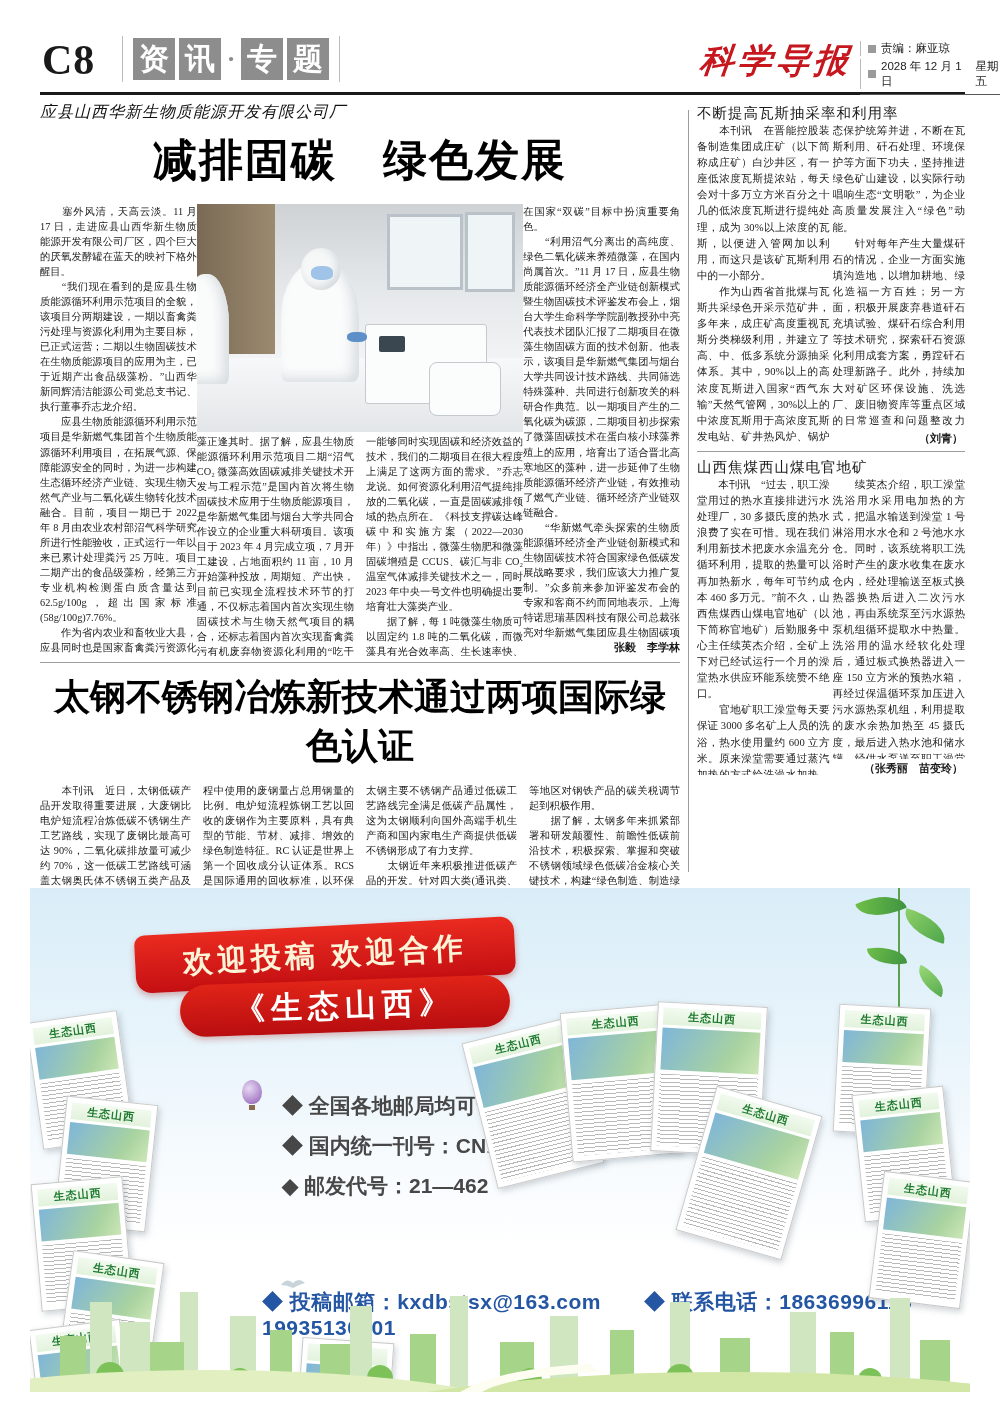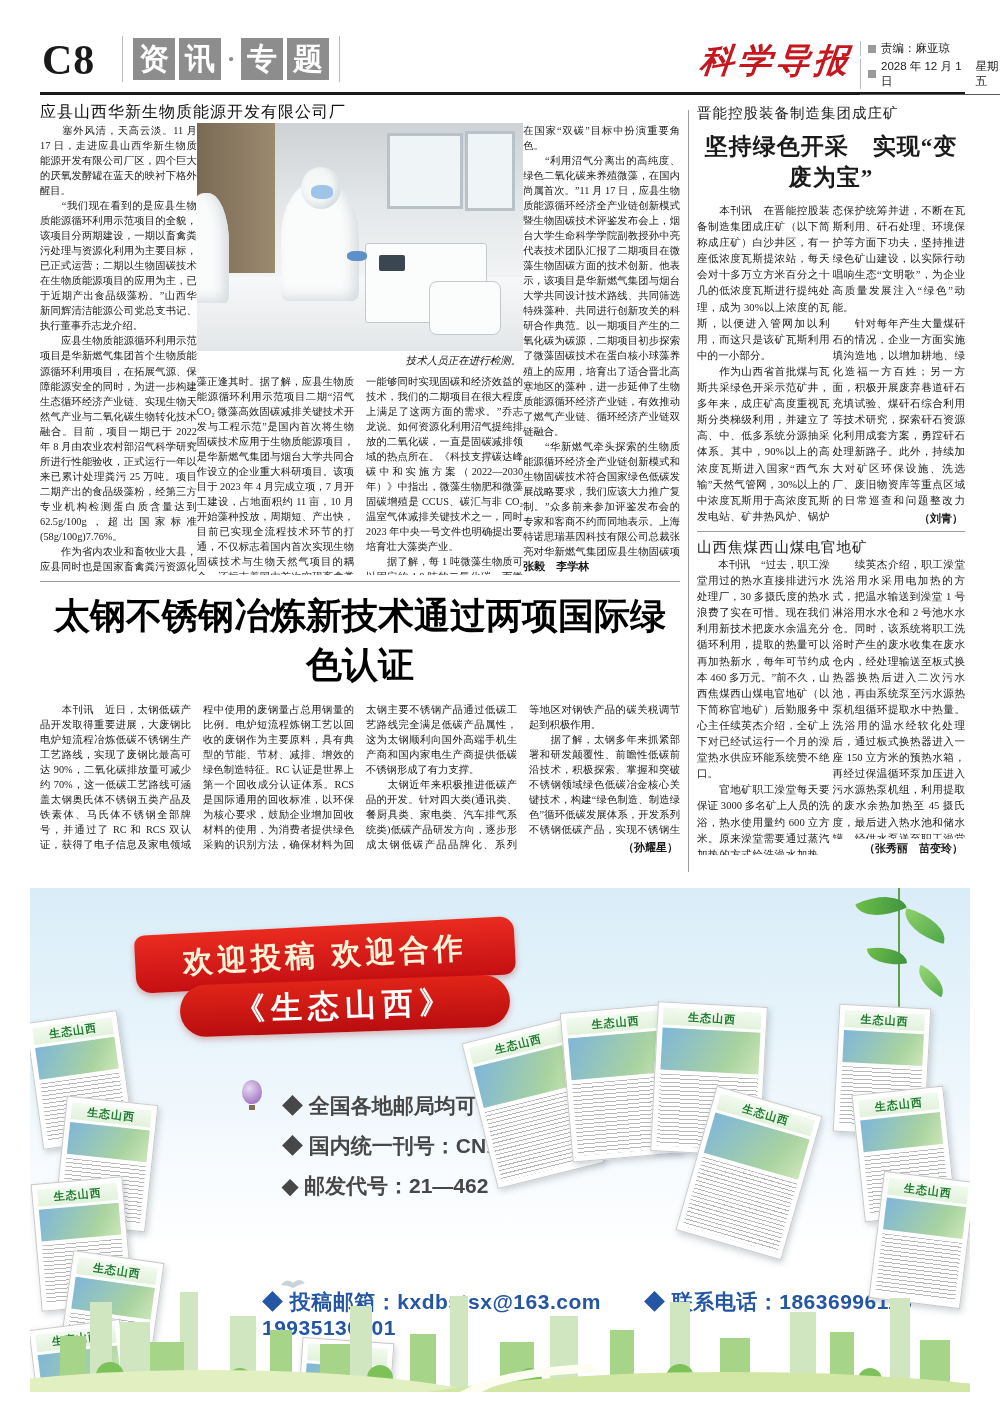--- a/index.html
+++ b/index.html
@@ -20,31 +20,31 @@
            font-family:"Liberation Sans",sans-serif;border-bottom:1px solid #555;padding-bottom:5px;}
   .edblock .row{display:flex;align-items:center;gap:5px;margin-top:3px;border-left:1px solid #bbb;padding-left:7px;}
   .sq{width:8px;height:8px;background:#9a9a9a;display:inline-block;flex:0 0 auto;}
   
   .left-sec{position:absolute;left:40px;top:102px;width:640px;}
   .right-sec{position:absolute;left:697px;top:104px;width:268px;}
   .vrule{position:absolute;left:688px;top:110px;height:762px;width:1px;background:#9c9c9c;}
   .hrule{height:1px;background:#9c9c9c;margin:6px 0;}
   
   .kicker{font-size:16px;letter-spacing:1px;color:#111;
-          font-family:"Liberation Sans","DejaVu Sans",sans-serif;}
+          font-family:"Liberation Sans","DejaVu Sans",sans-serif;font-style:italic;}
   .head-main{font-size:44px;font-weight:bold;text-align:center;letter-spacing:2px;margin:8px 0 14px 0;
              font-family:"Liberation Sans","DejaVu Sans",sans-serif;color:#000;}
   .a1body{display:flex;gap:0;height:452px;overflow:hidden;}
   .colx{flex:1;overflow:hidden;}
   .coltext{font-size:10.3px;line-height:1.46;text-align:justify;white-space:pre-line;
            overflow:hidden;height:100%;}
   .mid{flex:2.08;display:flex;flex-direction:column;}
   .midcols{display:flex;gap:12px;flex:1;overflow:hidden;margin-top:2px;}
   .caption{font-size:10.5px;text-align:right;font-style:italic;padding:3px 2px 4px 0;color:#111;}
-  .authors{font-weight:bold;font-size:11px;padding-top:2px;}
+  .authors{font-weight:bold;text-align:right;font-size:11px;padding-top:2px;}
   
   .photo{position:relative;width:100%;height:228px;overflow:hidden;
          background:linear-gradient(180deg,#cfd2d4 0%,#e4e7e9 35%,#f2f4f5 70%,#eef0f1 100%);}
   .ph-door{position:absolute;left:0;top:0;width:78px;height:150px;background:linear-gradient(90deg,#7a6a55,#9c8a6f);}
   .ph-win{position:absolute;background:#eff4f7;border:3px solid #b9c2c8;}
   .ph-bench{position:absolute;left:0;bottom:0;width:100%;height:74px;background:linear-gradient(180deg,#f7f8f9,#e3e6e8);}
   .ph-machine{position:absolute;background:#fbfcfc;border:1px solid #c3c9cd;border-radius:3px;}
   .ph-screen{position:absolute;background:#3a4750;border-radius:2px;}
   .ph-person{position:absolute;background:#fafbfb;border-radius:46% 46% 8% 8%;box-shadow:inset -6px -4px 12px #d7dde0;}
   .ph-hood{position:absolute;background:#f6f8f8;border-radius:50%;box-shadow:inset -4px -3px 8px #d3dadd;}
@@ -121,20 +121,21 @@
           <span>责编：麻亚琼</span>
         </div>
       <div class="row"><span class="sq"></span><span>2028 年 12 月 1 日</span>&nbsp;<span>星期五</span></div>
     </div>
   </div>
 
   <div class="vrule"></div>
 
   <div class="left-sec">
     <div class="kicker">应县山西华新生物质能源开发有限公司厂</div>
+    <div class="head-main">减排固碳　绿色发展</div>
 
     <div class="a1body">
       <div class="colx">
           <div class="coltext">　　塞外风清，天高云淡。11 月 17 日，走进应县山西华新生物质能源开发有限公司厂区，四个巨大的厌氧发酵罐在蓝天的映衬下格外醒目。
 　　“我们现在看到的是应县生物质能源循环利用示范项目的全貌，该项目分两期建设，一期以畜禽粪污处理与资源化利用为主要目标，已正式运营；二期以生物固碳技术在生物质能源项目的应用为主，已于近期产出食品级藻粉。”山西华新同辉清洁能源公司党总支书记、执行董事乔志龙介绍。
 　　应县生物质能源循环利用示范项目是华新燃气集团首个生物质能源循环利用项目，在拓展气源、保障能源安全的同时，为进一步构建生态循环经济产业链、实现生物天然气产业与二氧化碳生物转化技术融合。目前，项目一期已于 2022 年 8 月由农业农村部沼气科学研究所进行性能验收，正式运行一年以来已累计处理粪污 25 万吨。项目二期产出的食品级藻粉，经第三方专业机构检测蛋白质含量达到 62.5g/100g，超出国家标准(58g/100g)7.76%。
 　　作为省内农业和畜牧业大县，应县同时也是国家畜禽粪污资源化利用“整县推进”试点县，在应县开展生物质能源循环经济全产业链模式创新对于省内畜牧业高质量发展、建设美丽山西有着重要意义。“习近平总书记高度重视生物天然气发展，我们的项目既可以解决畜禽粪污污染问题，助力农村‘煤改气’，还实现了‘环境保护—甲烷控制—清洁能源—种养循环—生物固碳’五位一体的可持续发展模式，真正达到了社会、经济、生态效益的高度统一。”乔志龙信心满满。
 　　沼气提纯后排放的二氧化碳具有高纯度、绿色的特殊属性，用来养殖微</div>
         </div>
       <div class="mid">
@@ -147,21 +148,20 @@
           <div class="ph-bottle" style="left:22px;top:136px;width:9px;height:26px;"></div>
           <div class="ph-machine" style="left:168px;top:120px;width:120px;height:78px;"></div>
           <div class="ph-screen" style="left:182px;top:132px;width:26px;height:16px;"></div>
           <div class="ph-machine" style="left:232px;top:158px;width:70px;height:52px;border-radius:8px;"></div>
           <div class="ph-person" style="left:84px;top:58px;width:78px;height:120px;"></div>
           <div class="ph-hood" style="left:104px;top:44px;width:40px;height:42px;"></div>
           <div class="ph-mask" style="left:114px;top:62px;width:22px;height:14px;"></div>
           <div class="ph-glove" style="left:150px;top:128px;width:20px;height:10px;"></div>
           <div class="ph-person" style="left:-14px;top:70px;width:46px;height:110px;"></div>
         </div>
-        <div class="caption">技术人员正在进行检测。</div>
         <div class="midcols">
           <div class="colx">
               <div class="coltext">藻正逢其时。据了解，应县生物质能源循环利用示范项目二期“沼气 CO₂ 微藻高效固碳减排关键技术开发与工程示范”是国内首次将生物固碳技术应用于生物质能源项目，是华新燃气集团与烟台大学共同合作设立的企业重大科研项目。该项目于 2023 年 4 月完成立项，7 月开工建设，占地面积约 11 亩，10 月开始藻种投放，周期短、产出快，目前已实现全流程技术环节的打通，不仅标志着国内首次实现生物固碳技术与生物天然气项目的耦合，还标志着国内首次实现畜禽粪污有机废弃物资源化利用的“吃干榨净”，对于生物质能源循环经济全产业链发展具有重要意义。
 　　“二氧化碳生物转化技术是目前唯</div>
             </div>
           <div class="colx">
               <div class="coltext">一能够同时实现固碳和经济效益的技术，我们的二期项目在很大程度上满足了这两方面的需求。”乔志龙说。如何资源化利用沼气提纯排放的二氧化碳，一直是固碳减排领域的热点所在。《科技支撑碳达峰碳中和实施方案（2022—2030 年）》中指出，微藻生物肥和微藻固碳增殖是 CCUS、碳汇与非 CO₂ 温室气体减排关键技术之一，同时 2023 年中央一号文件也明确提出要培育壮大藻类产业。
 　　据了解，每 1 吨微藻生物质可以固定约 1.8 吨的二氧化碳，而微藻具有光合效率高、生长速率快、占地面积小、油脂含量高等优点，被誉为第三代生物能源的优质原料，微藻产业的发展势必将</div>
             </div>
         </div>
@@ -192,22 +192,21 @@
         </div>
       <div class="colx">
         <div class="coltext" style="height:calc(100% - 16px);">等地区对钢铁产品的碳关税调节起到积极作用。
 　　据了解，太钢多年来抓紧部署和研发颠覆性、前瞻性低碳前沿技术，积极探索、掌握和突破不锈钢领域绿色低碳冶金核心关键技术，构建“绿色制造、制造绿色”循环低碳发展体系，开发系列不锈钢低碳产品，实现不锈钢生产与下游使用过程的绿色低碳全面引领。</div>
         <div class="rauthor">（孙耀星）</div>
       </div>
     </div>
   </div>
 
   <div class="right-sec">
-    <div class="rkicker">晋能控股装备制造集团成庄矿</div>
-    <div class="rhead">坚持绿色开采　实现“变废为宝”</div>
+    <div class="rkicker">不断提高瓦斯抽采率和利用率</div>
     <div class="rbody" style="height:322px;">
       <div class="colx">
           <div class="coltext">　　本刊讯　在晋能控股装备制造集团成庄矿（以下简称成庄矿）白沙井区，有一座低浓度瓦斯提浓站，每天会对十多万立方米百分之十几的低浓度瓦斯进行提纯处理，成为 30%以上浓度的瓦斯，以便进入管网加以利用，而这只是该矿瓦斯利用中的一小部分。
 　　作为山西省首批煤与瓦斯共采绿色开采示范矿井，多年来，成庄矿高度重视瓦斯分类梯级利用，并建立了高、中、低多系统分源抽采体系。其中，90%以上的高浓度瓦斯进入国家“西气东输”天然气管网，30%以上的中浓度瓦斯用于高浓度瓦斯发电站、矿井热风炉、锅炉房等工业使用，低浓度瓦斯一部分作为低浓度瓦斯发电直接使用，一部分则通过提升浓度加以利用，从而实现“变废为宝”。
 　　长期以来，成庄矿牢固树立和践行“绿水青山就是金山银山”的理念，结合矿井实际情况，不断总结适合本矿地质条件的小（无）煤柱开采经验，做精采掘设计、优化工艺工序、创优生产条件，最大限度提升资源回收率，生产作业与生</div>
         </div>
       <div class="colx">
         <div class="coltext" style="height:calc(100% - 16px);">态保护统筹并进，不断在瓦斯利用、矸石处理、环境保护等方面下功夫，坚持推进绿色矿山建设，以实际行动唱响生态“文明歌”，为企业高质量发展注入“绿色”动能。
 　　针对每年产生大量煤矸石的情况，企业一方面实施填沟造地，以增加耕地、绿化造福一方百姓；另一方面，积极开展废弃巷道矸石充填试验、煤矸石综合利用等技术研究，探索矸石资源化利用成套方案，勇蹚矸石处理新路子。此外，持续加大对矿区环保设施、洗选厂、废旧物资库等重点区域的日常巡查和问题整改力度，确保水、气、声、渣达标排放，坚决守牢环保底线、红线，推动矿井绿色低碳发展。
 　　成庄矿通风部主任师程伟说：“我们将认真贯彻关于推进绿色开采的相关要求，着力煤与瓦斯共采技术研究，不断提高瓦斯抽采率和利用率，真正让原本威胁矿井安全生产的‘瓦斯猛虎’变为无污染的‘绿色能源’，为建设世界一流现代化综合能源企业集团贡献力量。”</div>

